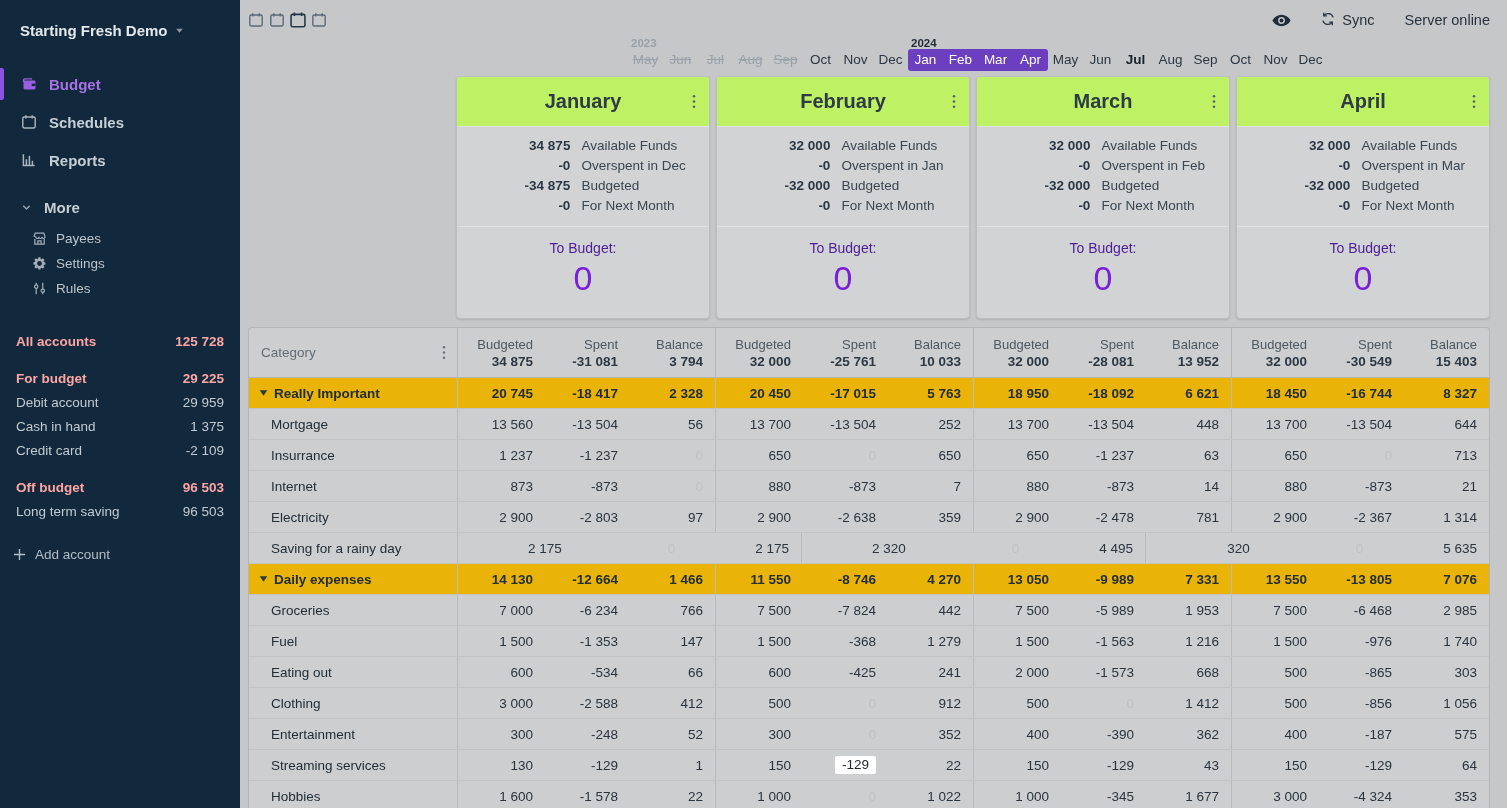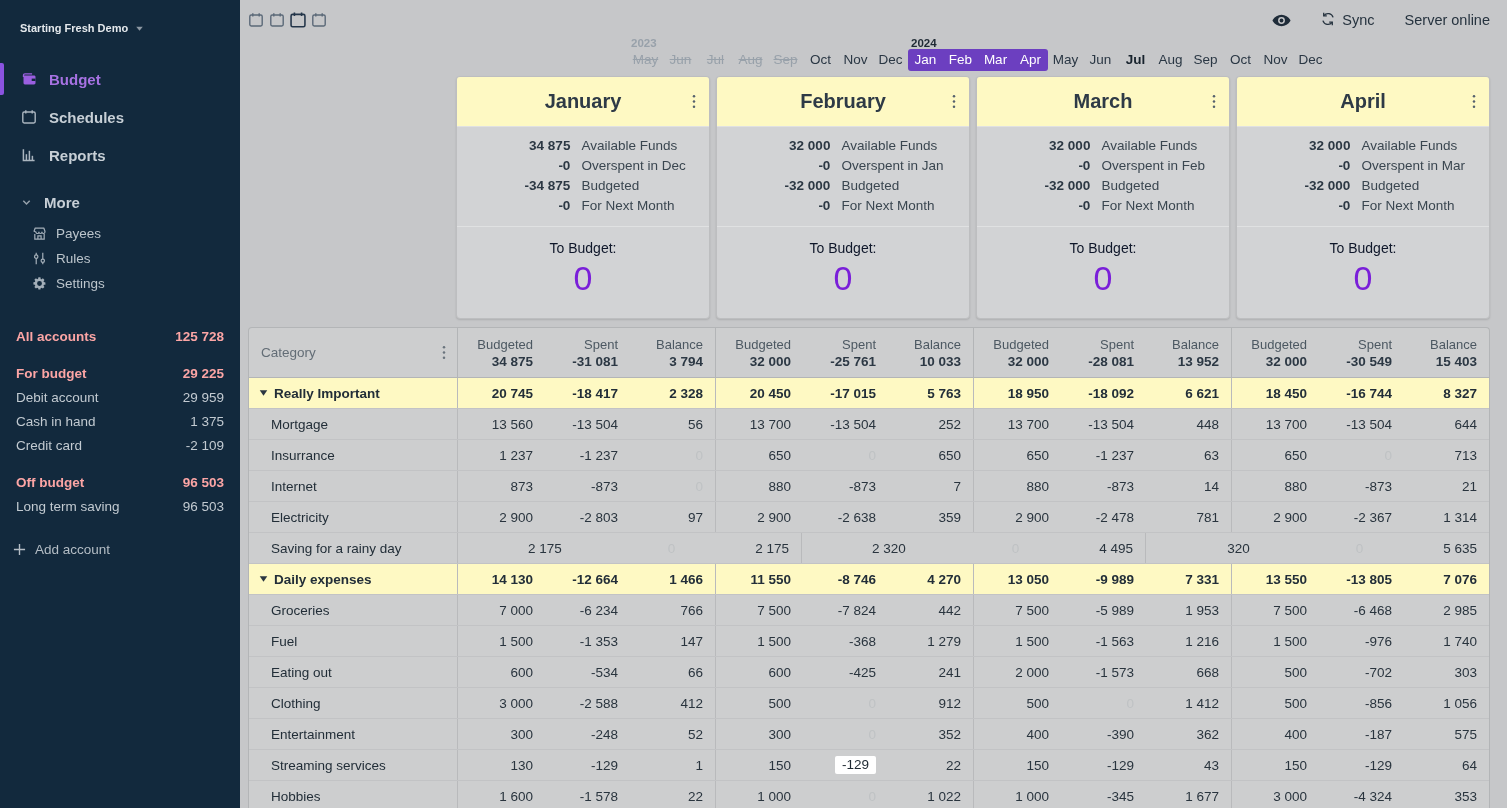--- a/index.html
+++ b/index.html
@@ -4,21 +4,21 @@
 <style>
   * { box-sizing: border-box; margin: 0; padding: 0; }
   html,body { width:1507px; height:808px; overflow:hidden; }
   body { font-family:"Liberation Sans", sans-serif; background:#c6c7c9; color:#2b3844;
          font-variant-numeric: tabular-nums; }
   .app { display:flex; width:100%; height:100%; }
 
   
   .sidebar { width:240px; min-width:240px; background:#12293d; color:#c7cfd6; position:relative; }
   .sb-title { display:flex; align-items:center; gap:7px; padding:22px 0 0 20px;
-              font-size:11px; font-weight:700; color:#e4e8ec; cursor:pointer; }
+              font-size:15px; font-weight:700; color:#e4e8ec; cursor:pointer; }
   .sb-title .caret { color:#8d98a3; display:flex; }
   .nav { margin-top:26px; }
   .nav-item { position:relative; height:38px; display:flex; align-items:center; gap:11px;
               padding-left:20px; font-size:15px; font-weight:600; color:#c7cfd6; cursor:pointer; }
   .nav-item .nicon { width:18px; display:flex; justify-content:center; color:#aab5bf; }
   .nav-item.active { color:#a772e3; }
   .nav-item.active .nicon { color:#9a5fe0; }
   .nav-item.active::before { content:""; position:absolute; left:0; top:3px; bottom:3px; width:4px;
               background:#8a53e0; border-radius:0 2px 2px 0; }
   .more-row { margin-top:20px; padding-left:21px; display:flex; align-items:center; gap:12px;
@@ -63,47 +63,47 @@
   .m-cell.current { font-weight:700; color:#17222c; }
   .m-cell .yr { position:absolute; top:-17px; left:3px; font-size:11.5px; font-weight:700;
                 color:#1f2a34; text-decoration:none; }
   .m-cell .yr.muted { color:#98a1aa; }
 
   
   .cards { display:flex; gap:6px; margin-left:208px; margin-top:3px; }
   .card { flex:1; background:#d2d3d5; border:1px solid #bdbec0; border-radius:4px; overflow:hidden;
           box-shadow:0 1px 2px rgba(0,0,0,.12); }
   .card-head { position:relative; height:50px; display:flex; align-items:center; justify-content:center;
-               font-size:20px; font-weight:600; color:#2e3a46; background:#fef9c3;
+               font-size:20px; font-weight:600; color:#2e3a46; background:#bef264;
                border-bottom:1px solid #e0e1e2; }
   .card-menu { position:absolute; right:13px; top:17px; display:flex; color:#55616c; cursor:pointer; }
   .card-summary { padding:9px 0 10px; border-bottom:1px solid #e0e1e2; }
   .cs-row { display:flex; font-size:13.5px; line-height:20px; }
   .cs-val { width:45%; text-align:right; font-weight:700; color:#2c3844; white-space:pre; }
   .cs-lbl { flex:1; margin-left:11px; color:#3a4650; }
   .card-foot { text-align:center; padding:13px 0 21px; }
-  .tb-label { font-size:14px; color:#0f172a; }
+  .tb-label { font-size:14px; color:#4c1d95; }
   .tb-amount { font-size:34px; line-height:38px; margin-top:3px; color:#7a1fd9; cursor:pointer; }
 
   
   .btable { margin-top:8px; border:1px solid #b3b5b7; border-bottom:none; border-radius:4px 4px 0 0;
             background:#cdcecf; overflow:hidden; }
   .t-head { display:flex; height:50px; border-bottom:1px solid #b3b5b7; align-items:center; }
   .cat-hcell { width:208px; min-width:208px; height:100%; display:flex; align-items:center;
                justify-content:space-between; padding:0 11px 0 12px; font-size:13.5px; color:#636d76; }
   .cat-menu { display:flex; color:#6a747d; cursor:pointer; }
   .hgroup { flex:1; display:flex; border-left:1px solid #b3b5b7; height:100%; align-items:center; }
   .hcell { flex:1; text-align:right; padding-right:10px; }
   .hcell:last-child { padding-right:12px; }
   .hlabel { font-size:13px; color:#4c5862; line-height:17px; }
   .htotal { font-size:13.5px; font-weight:700; color:#2c3844; line-height:17px; }
 
   .t-row { display:flex; height:31px; align-items:stretch; border-bottom:1px solid #c2c3c5;
            background:#cdcecf; }
-  .t-row.group { background:#fef9c3; font-weight:700; }
+  .t-row.group { background:#eab308; font-weight:700; }
   .name-cell { width:208px; min-width:208px; display:flex; align-items:center; gap:6px;
                padding-left:22px; font-size:13.5px; color:#222e38; cursor:pointer; }
   .t-row.group .name-cell { padding-left:10px; }
   .name-cell .tri { display:flex; color:#2a3641; }
   .vgroup { flex:1; display:flex; border-left:1px solid #b9babc; }
   .vcell { flex:1; display:flex; align-items:center; justify-content:flex-end;
            padding-right:10px; font-size:13.5px; color:#29343e; }
   .vcell:last-child { padding-right:12px; }
   .t-row.group .vcell { font-weight:700; color:#222e38; }
   .vcell .zero { color:#bfc2c4; }
@@ -168,35 +168,35 @@
           <span class="nicon">
             <svg width="15" height="15" viewBox="0 0 16 16" stroke="currentColor" stroke-width="1.3" fill="none">
               <path d="M2.2 5.6 3.4 2.2h9.2l1.2 3.4v.8a1.6 1.6 0 0 1-3.2 0 1.6 1.6 0 0 1-3.2 0 1.6 1.6 0 0 1-3.2 0z" stroke-linejoin="round"></path>
               <path d="M3 8.4V14h10V8.4M6.3 14v-3.4h3.4V14"></path>
             </svg>
           </span>
           <span>Payees</span>
         </div>
         <div class="more-item">
           <span class="nicon">
+            <svg width="15" height="15" viewBox="0 0 16 16" fill="currentColor">
+              <path d="M14.3 9.2V6.8l-1.6-.3a4.9 4.9 0 0 0-.4-1l1-1.3-1.7-1.7-1.3 1a4.9 4.9 0 0 0-1-.4L9 1.4H6.8l-.3 1.6a4.9 4.9 0 0 0-1 .4l-1.3-1-1.7 1.7 1 1.3a4.9 4.9 0 0 0-.4 1l-1.6.3v2.4l1.6.3a4.9 4.9 0 0 0 .4 1l-1 1.3 1.7 1.7 1.3-1a4.9 4.9 0 0 0 1 .4l.3 1.6H9l.3-1.6a4.9 4.9 0 0 0 1-.4l1.3 1 1.7-1.7-1-1.3a4.9 4.9 0 0 0 .4-1zM8 10.6A2.6 2.6 0 1 1 8 5.4a2.6 2.6 0 0 1 0 5.2z"></path>
+            </svg>
+          </span>
+          <span>Settings</span>
+        </div>
+        <div class="more-item">
+          <span class="nicon">
             <svg width="15" height="15" viewBox="0 0 16 16" stroke="currentColor" stroke-width="1.3" fill="none">
               <path d="M4.5 1.8v12.4M11.5 1.8v12.4"></path>
               <circle cx="4.5" cy="6" r="1.8" fill="#12293d"></circle>
               <circle cx="11.5" cy="10.4" r="1.8" fill="#12293d"></circle>
             </svg>
           </span>
           <span>Rules</span>
-        </div>
-        <div class="more-item">
-          <span class="nicon">
-            <svg width="15" height="15" viewBox="0 0 16 16" fill="currentColor">
-              <path d="M14.3 9.2V6.8l-1.6-.3a4.9 4.9 0 0 0-.4-1l1-1.3-1.7-1.7-1.3 1a4.9 4.9 0 0 0-1-.4L9 1.4H6.8l-.3 1.6a4.9 4.9 0 0 0-1 .4l-1.3-1-1.7 1.7 1 1.3a4.9 4.9 0 0 0-.4 1l-1.6.3v2.4l1.6.3a4.9 4.9 0 0 0 .4 1l-1 1.3 1.7 1.7 1.3-1a4.9 4.9 0 0 0 1 .4l.3 1.6H9l.3-1.6a4.9 4.9 0 0 0 1-.4l1.3 1 1.7-1.7-1-1.3a4.9 4.9 0 0 0 .4-1zM8 10.6A2.6 2.6 0 1 1 8 5.4a2.6 2.6 0 0 1 0 5.2z"></path>
-            </svg>
-          </span>
-          <span>Settings</span>
         </div>
       </div>
     <div class="accounts">
         <div class="acct-row hdr">
           <span class="lbl">All accounts</span>
           <span class="val">125 728</span>
         </div>
         <div class="acct-gap"></div>
         <div class="acct-row hdr">
           <span class="lbl">For budget</span>
@@ -979,21 +979,21 @@
               </div>
               <div class="vcell">
                 <span>668</span>
               </div>
             </div>
             <div class="vgroup">
               <div class="vcell">
                 <span>500</span>
               </div>
               <div class="vcell">
-                <span>-702</span>
+                <span>-865</span>
               </div>
               <div class="vcell">
                 <span>303</span>
               </div>
             </div>
           </div>
           <div class="t-row">
             <div class="name-cell">
               <span>Clothing</span>
             </div>

